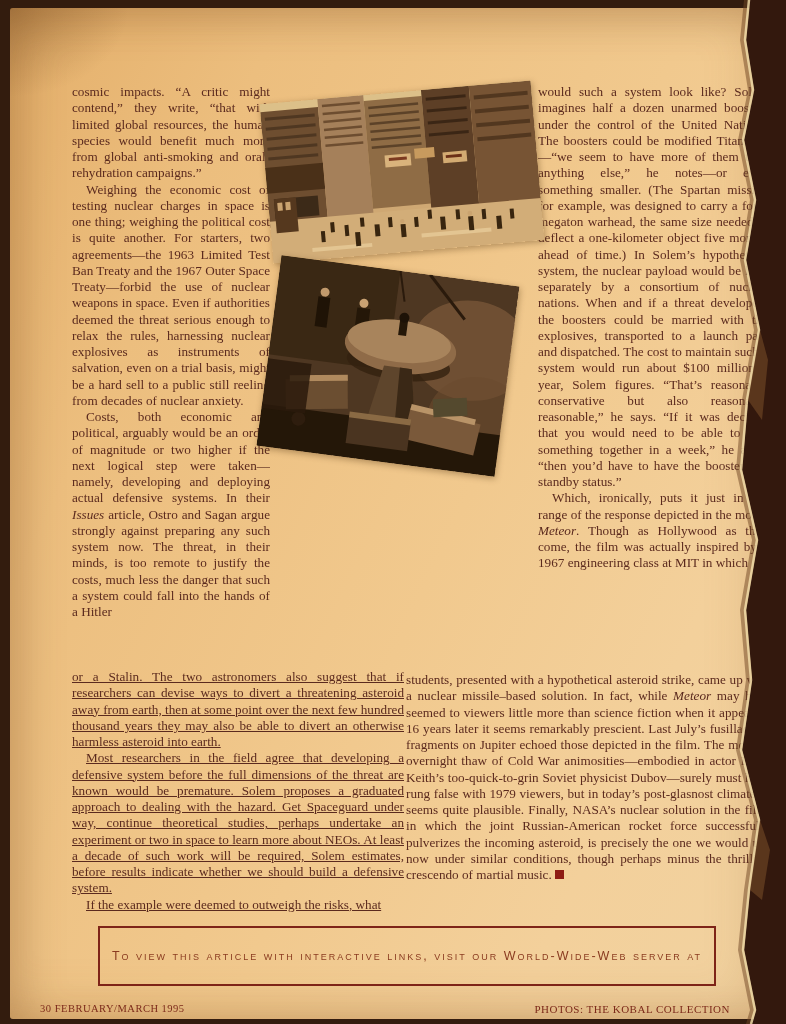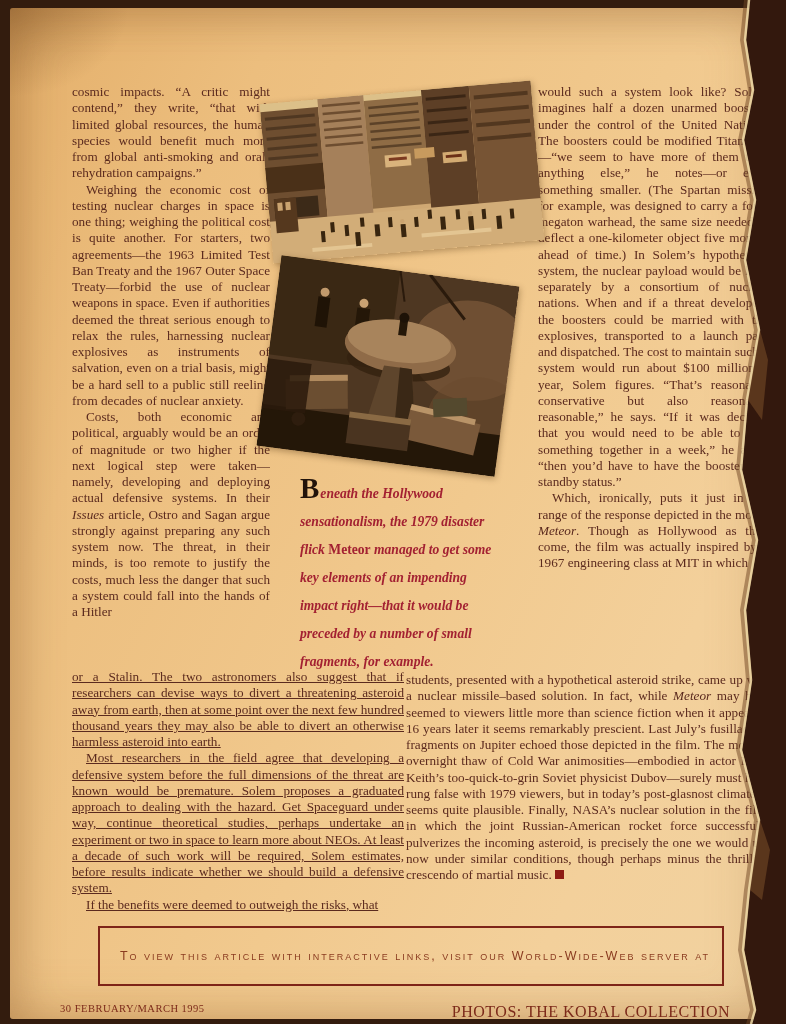--- a/index.html
+++ b/index.html
@@ -52,50 +52,50 @@
   .caption em{font-style:normal;}
   .dropcap{
     color:#22130a;font-size:29px;font-weight:bold;font-style:normal;
     line-height:0;margin-right:1px;
   }
 
   
   .webbox{
     position:absolute;left:88px;top:918px;width:614px;height:56px;
     border:2px solid #7e2418;display:flex;flex-direction:column;
-    align-items:center;justify-content:center;gap:3px;padding-left:8px;
+    align-items:center;justify-content:center;gap:3px;
   }
   .webbox .line{
     color:#8a3b20;font-family:"Liberation Sans","DejaVu Sans",sans-serif;
     font-variant:small-caps;font-size:12.5px;letter-spacing:2px;white-space:nowrap;
   }
 
   
   .footer-left{
-    position:absolute;left:30px;top:995px;color:#7c2a1a;font-size:10.5px;letter-spacing:.5px;margin-left:20px;
+    position:absolute;left:30px;top:995px;color:#7c2a1a;font-size:10.5px;letter-spacing:.5px;
   }
   .footer-right{
-    position:absolute;right:56px;top:995px;color:#7c2a1a;font-size:16px;letter-spacing:.5px;
+    position:absolute;right:56px;top:995px;color:#7c2a1a;font-size:11px;letter-spacing:.5px;
   }
 </style>
 </head>
 <body>
 
 <div class="page">
 
   <div class="textcol col-a">
       <p class="para">cosmic impacts. “A critic might contend,” they write, “that with limited global resources, the human species would benefit much more from global anti-smoking and oral-rehydration campaigns.”</p>
       <p class="para indent">Weighing the economic cost of testing nuclear charges in space is one thing; weighing the political cost is quite another. For starters, two agreements—the 1963 Limited Test Ban Treaty and the 1967 Outer Space Treaty—forbid the use of nuclear weapons in space. Even if authorities deemed the threat serious enough to relax the rules, harnessing nuclear explosives as instruments of salvation, even on a trial basis, might be a hard sell to a public still reeling from decades of nuclear anxiety.</p>
       <p class="para indent">Costs, both economic and political, arguably would be an order of magnitude or two higher if the next logical step were taken—namely, developing and deploying actual defensive systems. In their <em>Issues</em> article, Ostro and Sagan argue strongly against preparing any such system now. The threat, in their minds, is too remote to justify the costs, much less the danger that such a system could fall into the hands of a Hitler</p>
     </div>
 
   <div class="textcol col-b">
       <p class="para">or a Stalin. The two astronomers also suggest that if researchers can devise ways to divert a threatening asteroid away from earth, then at some point over the next few hundred thousand years they may also be able to divert an otherwise harmless asteroid into earth.</p>
       <p class="para indent">Most researchers in the field agree that developing a defensive system before the full dimensions of the threat are known would be premature. Solem proposes a graduated approach to dealing with the hazard. Get Spaceguard under way, continue theoretical studies, perhaps undertake an experiment or two in space to learn more about NEOs. At least a decade of such work will be required, Solem estimates, before results indicate whether we should build a defensive system.</p>
-      <p class="para indent">If the benefits were deemed to outweigh the risks, what</p>
+      <p class="para indent">If the example were deemed to outweigh the risks, what</p>
     </div>
 
   <div class="textcol col-c">
       <p class="para">would such a system look like? Solem imagines half a dozen unarmed boosters under the control of the United Nations. The boosters could be modified Titan IVs—“we seem to have more of them than anything else,” he notes—or even something smaller. (The Spartan missile, for example, was designed to carry a four-megaton warhead, the same size needed to deflect a one-kilometer object five months ahead of time.) In Solem’s hypothetical system, the nuclear payload would be held separately by a consortium of nuclear nations. When and if a threat developed, the boosters could be married with the explosives, transported to a launch pad, and dispatched. The cost to maintain such a system would run about $100 million a year, Solem figures. “That’s reasonably conservative but also reasonably reasonable,” he says. “If it was decided that you would need to be able to pull something together in a week,” he adds, “then you’d have to have the boosters on standby status.”</p>
       <p class="para indent">Which, ironically, puts it just in the range of the response depicted in the movie <em>Meteor</em>. Though as Hollywood as they come, the film was actually inspired by a 1967 engineering class at MIT in which</p>
     </div>
 
   <div class="textcol col-d">
       <p class="para">students, presented with a hypothetical asteroid strike, came up with a nuclear missile–based solution. In fact, while <em>Meteor</em> may have seemed to viewers little more than science fiction when it appeared, 16 years later it seems remarkably prescient. Last July’s fusillade of fragments on Jupiter echoed those depicted in the film. The movie’s overnight thaw of Cold War animosities—embodied in actor Brian Keith’s too-quick-to-grin Soviet physicist Dubov—surely must have rung false with 1979 viewers, but in today’s post-glasnost climate, it seems quite plausible. Finally, NASA’s nuclear solution in the film, in which the joint Russian-American rocket force successfully pulverizes the incoming asteroid, is precisely the one we would use now under similar conditions, though perhaps minus the thrilling crescendo of martial music.<span class="endmark"></span></p>
     </div>
@@ -211,23 +211,20 @@
         <rect x="88" y="146" width="62" height="6" fill="#8a6a44"></rect>
         <rect x="170" y="120" width="34" height="18" fill="#54492e" transform="rotate(-10 187 129)"></rect>
         <circle cx="38" cy="160" r="7" fill="#2e1d0e"></circle>
         <rect x="0" y="104" width="44" height="50" fill="#2a1a0c" opacity=".85"></rect>
       </g>
       <line x1="150" y1="0" x2="190" y2="40" stroke="#2a1a0c" stroke-width="3"></line>
       <line x1="120" y1="0" x2="128" y2="30" stroke="#2a1a0c" stroke-width="2"></line>
     </svg>
   </div>
 
-  <div class="caption">
-    <span class="dropcap">B</span><span>eneath the Hollywood sensationalism, the 1979 disaster flick <em>Meteor</em> managed to get some key elements of an impending impact right—that it would be preceded by a number of small fragments, for example.</span>
-  </div>
 
   <div class="webbox">
     <div class="line">To view this article with interactive links, visit our World-Wide-Web server at</div>
   </div>
 
   <div class="footer-left">30 FEBRUARY/MARCH 1995</div>
   <div class="footer-right">PHOTOS: THE KOBAL COLLECTION</div>
 
   <div class="corner-shade"></div>
 </div>

